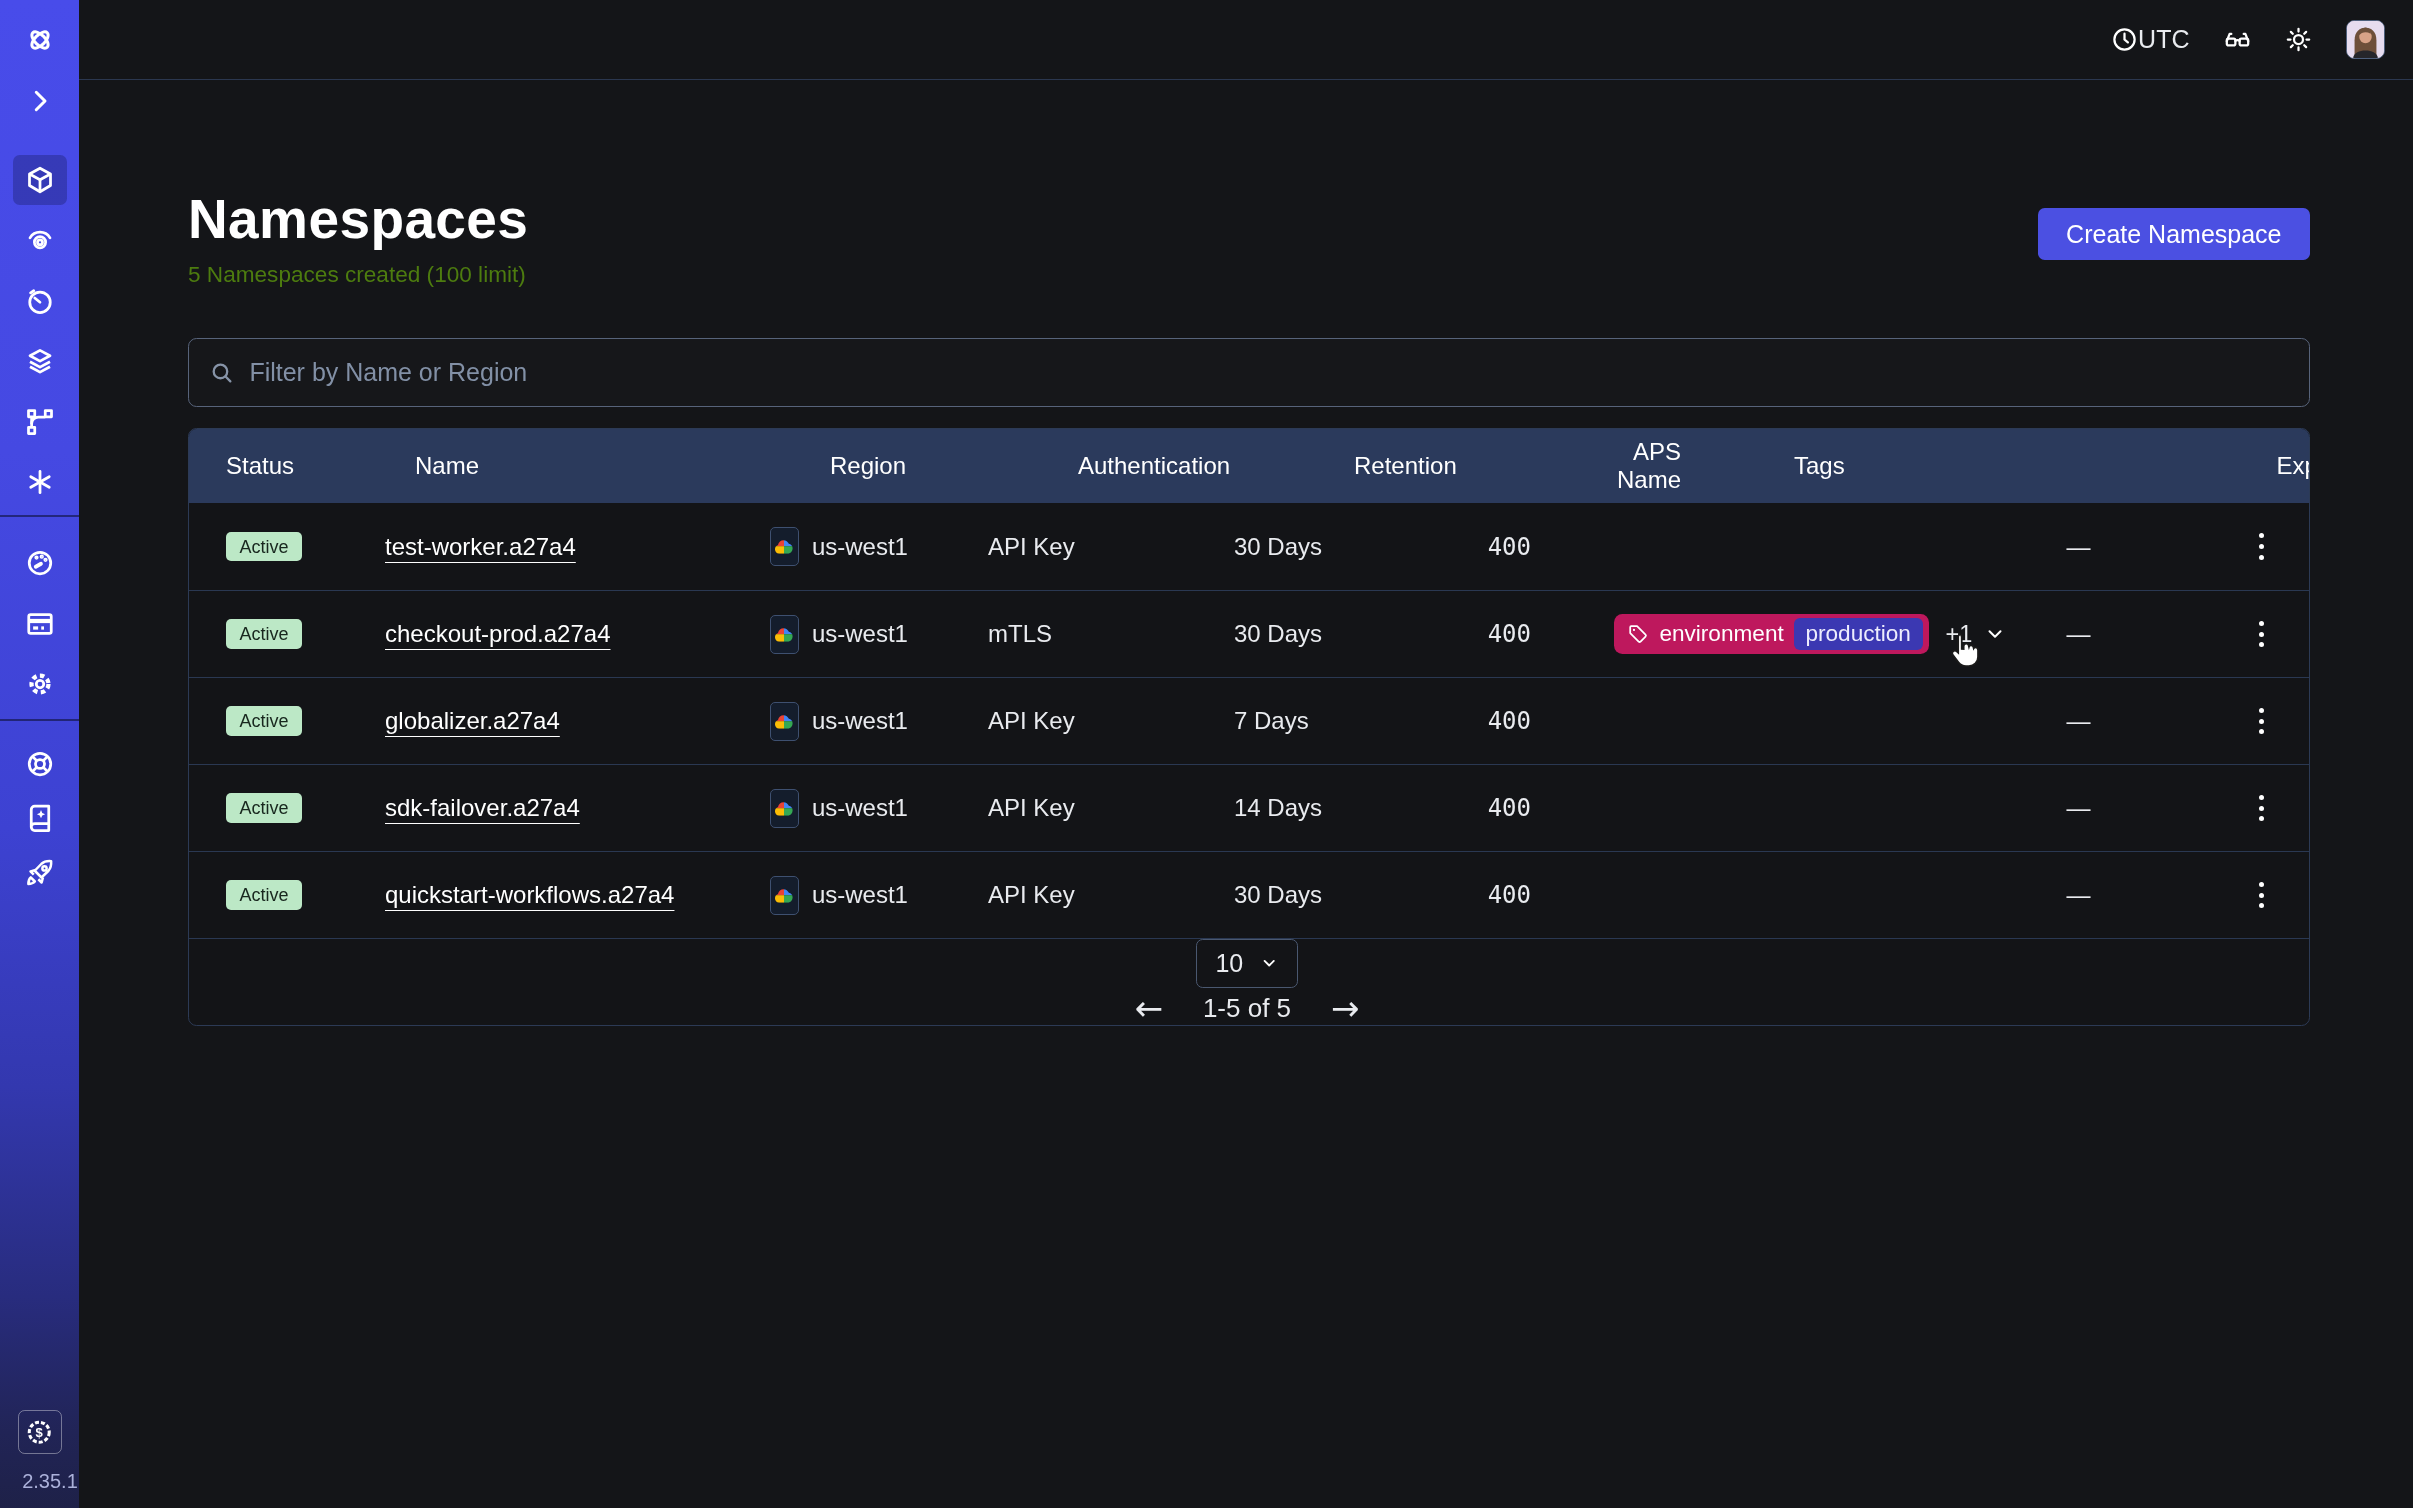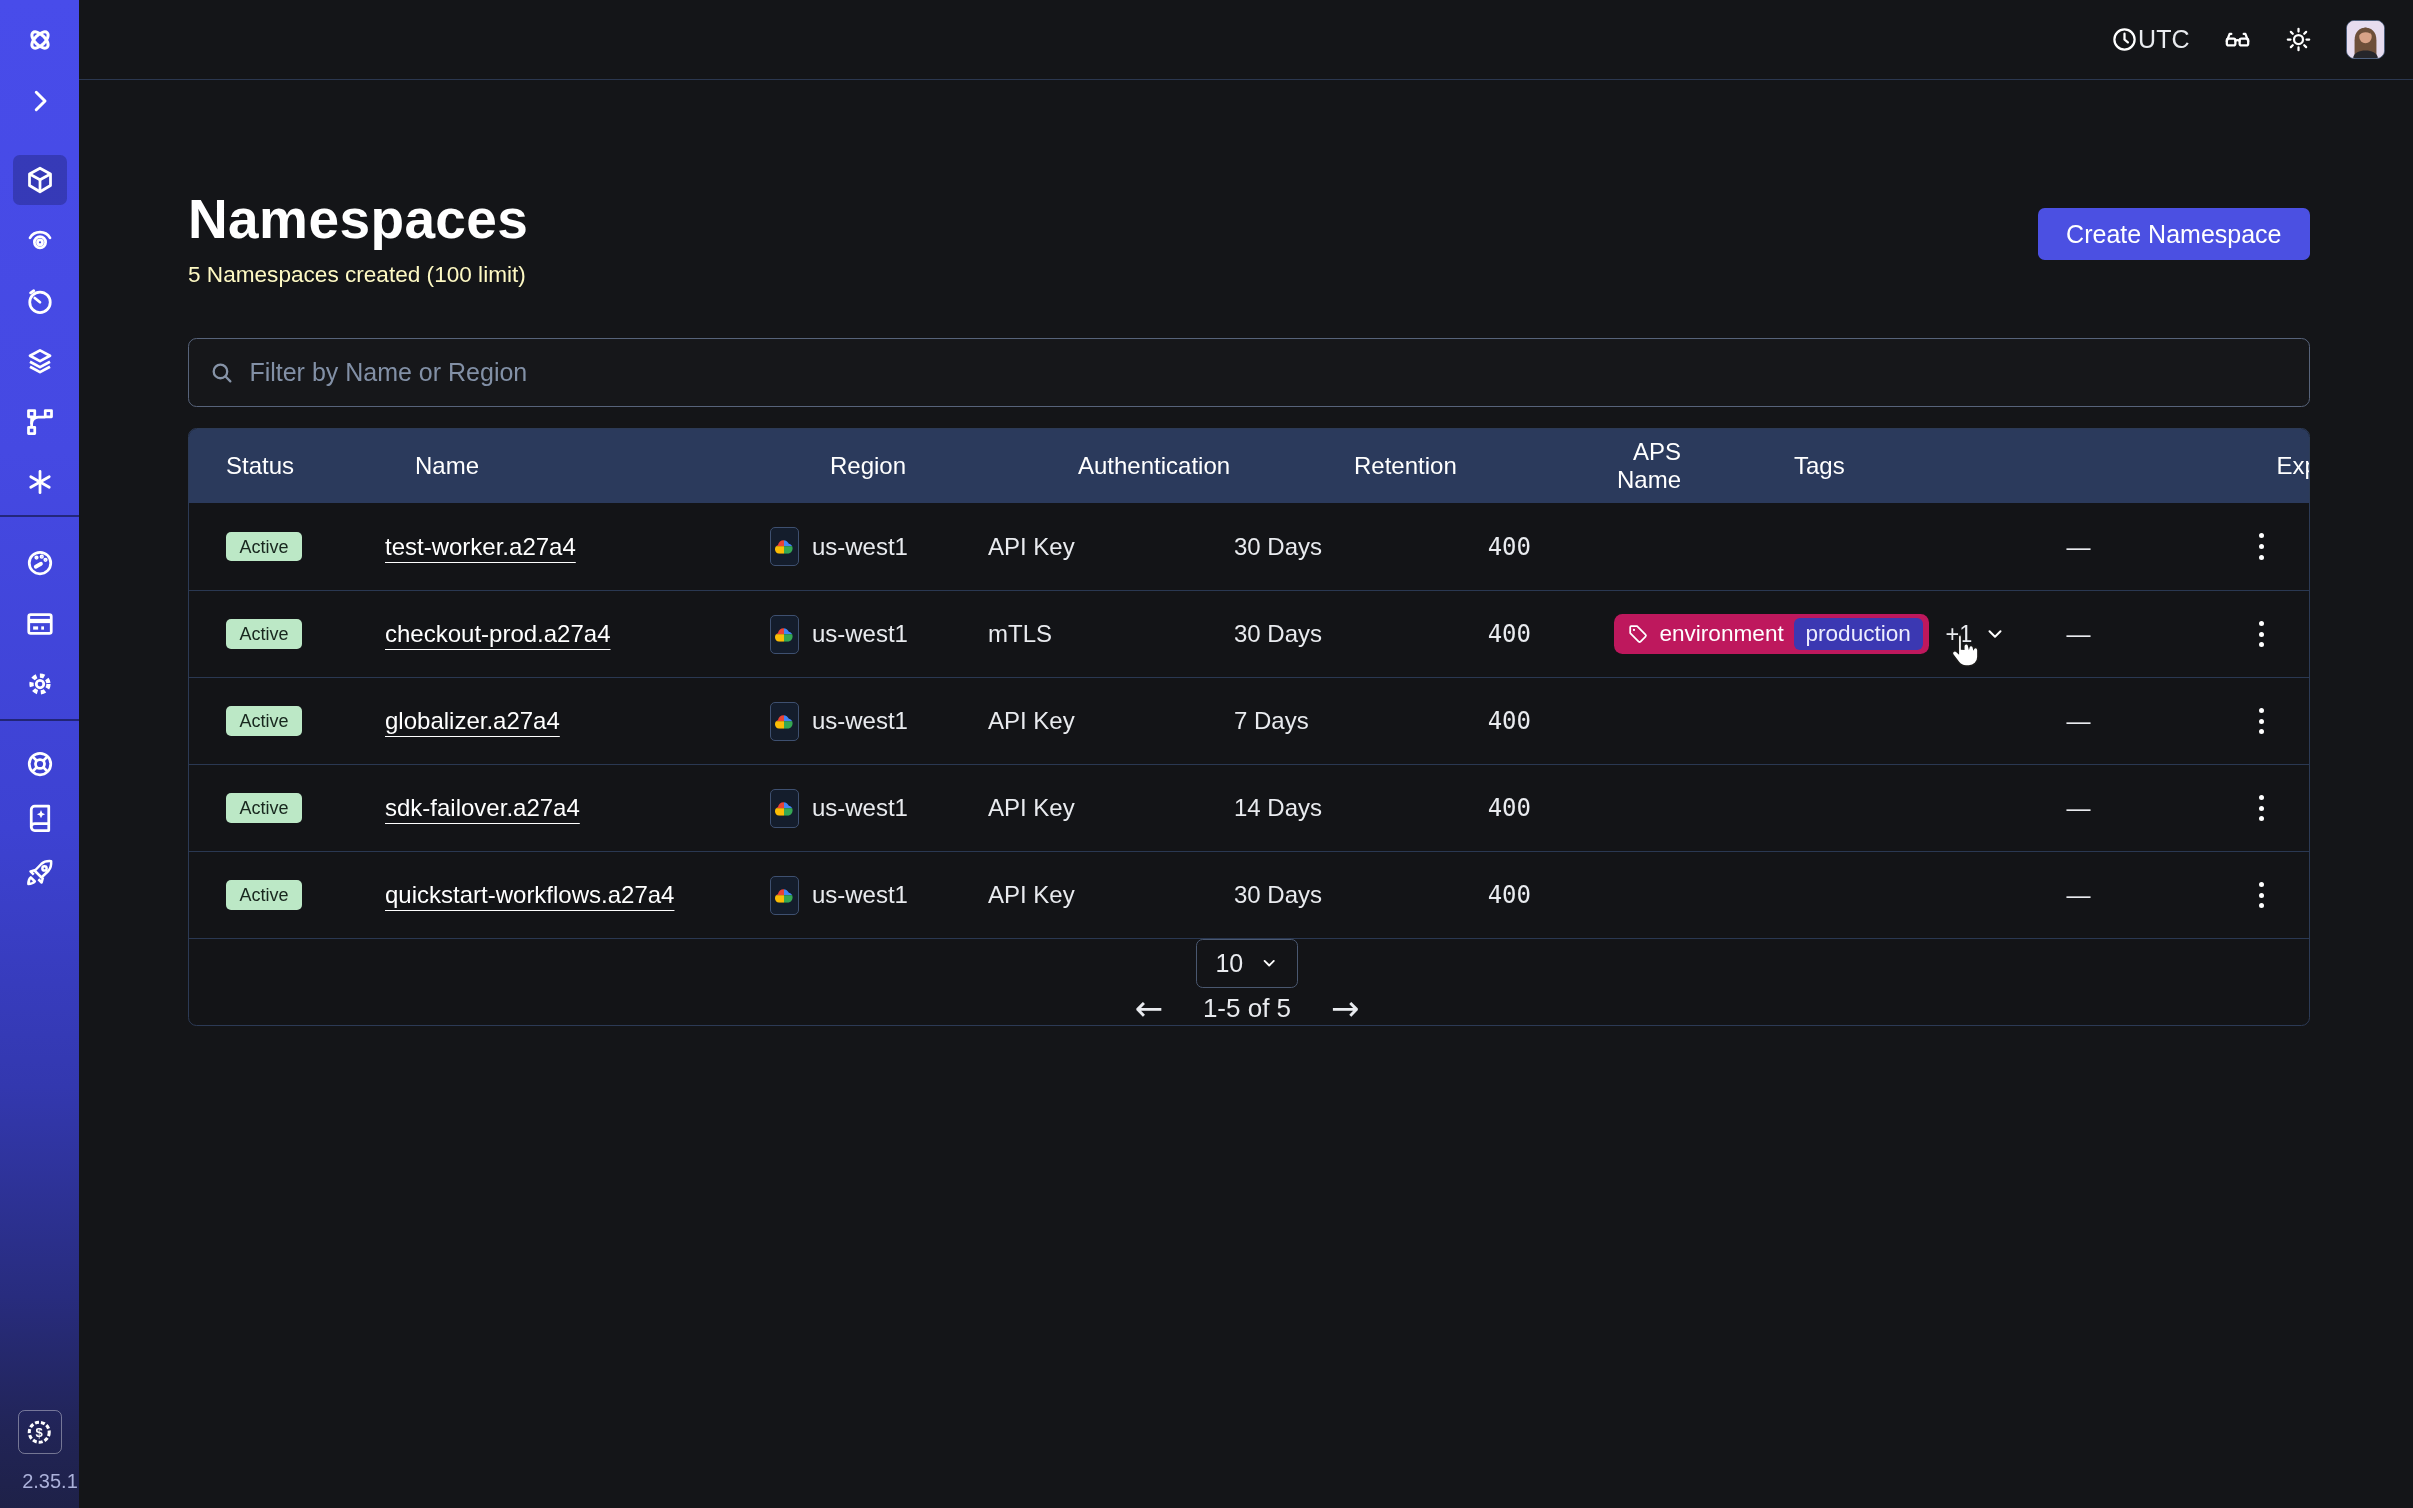--- a/index.html
+++ b/index.html
@@ -22,21 +22,21 @@
   .topbar{position:absolute;left:79px;right:0;top:0;height:80px;border-bottom:1.7px solid #2B374F;
     display:flex;align-items:center;justify-content:flex-end;gap:34px;padding-right:28.5px;background:#141518;}
   .tb-btn{display:flex;align-items:center;background:none;border:none;color:#E9EBEF;font-size:25px;font-family:"Liberation Sans",sans-serif;cursor:pointer;padding:0;}
   .tb-btn svg{width:27px;height:27px;}
   .avatar{width:39px;height:39px;border-radius:8.4px;border:1.7px solid #4E5F7C;overflow:hidden;background:#E7DCEF;padding:0;cursor:pointer;}
 
   
   main{position:absolute;left:188px;top:16px;width:2122px;height:1094px;}
   .page-head{position:absolute;top:174px;left:0;right:0;display:flex;justify-content:space-between;align-items:flex-start;}
   h1{margin:0;font-size:55px;line-height:59px;font-weight:600;color:#FFFFFF;letter-spacing:0.4px;}
-  .subtitle{margin-top:13.4px;font-size:22.6px;color:#fef9c3;}
+  .subtitle{margin-top:13.4px;font-size:22.6px;color:#4d7c0f;}
   .create-btn{margin-top:18.4px;height:52px;padding:0 28.5px;border:none;border-radius:6.7px;background:#4B50E2;color:#fff;
     font-size:25px;font-family:"Liberation Sans",sans-serif;cursor:pointer;}
 
   .filter{position:absolute;top:322px;left:0;right:0;height:69px;border:1.7px solid #57637A;border-radius:8.4px;
     background:#16171A;display:flex;align-items:center;padding:0 20px;gap:13.4px;}
   .filter svg{width:25px;height:25px;flex:none;}
   .filter input{flex:1;background:transparent;border:none;outline:none;color:#E9EBEF;font-size:25px;font-family:"Liberation Sans",sans-serif;}
   .filter input::placeholder{color:#8290A6;}
 
   

